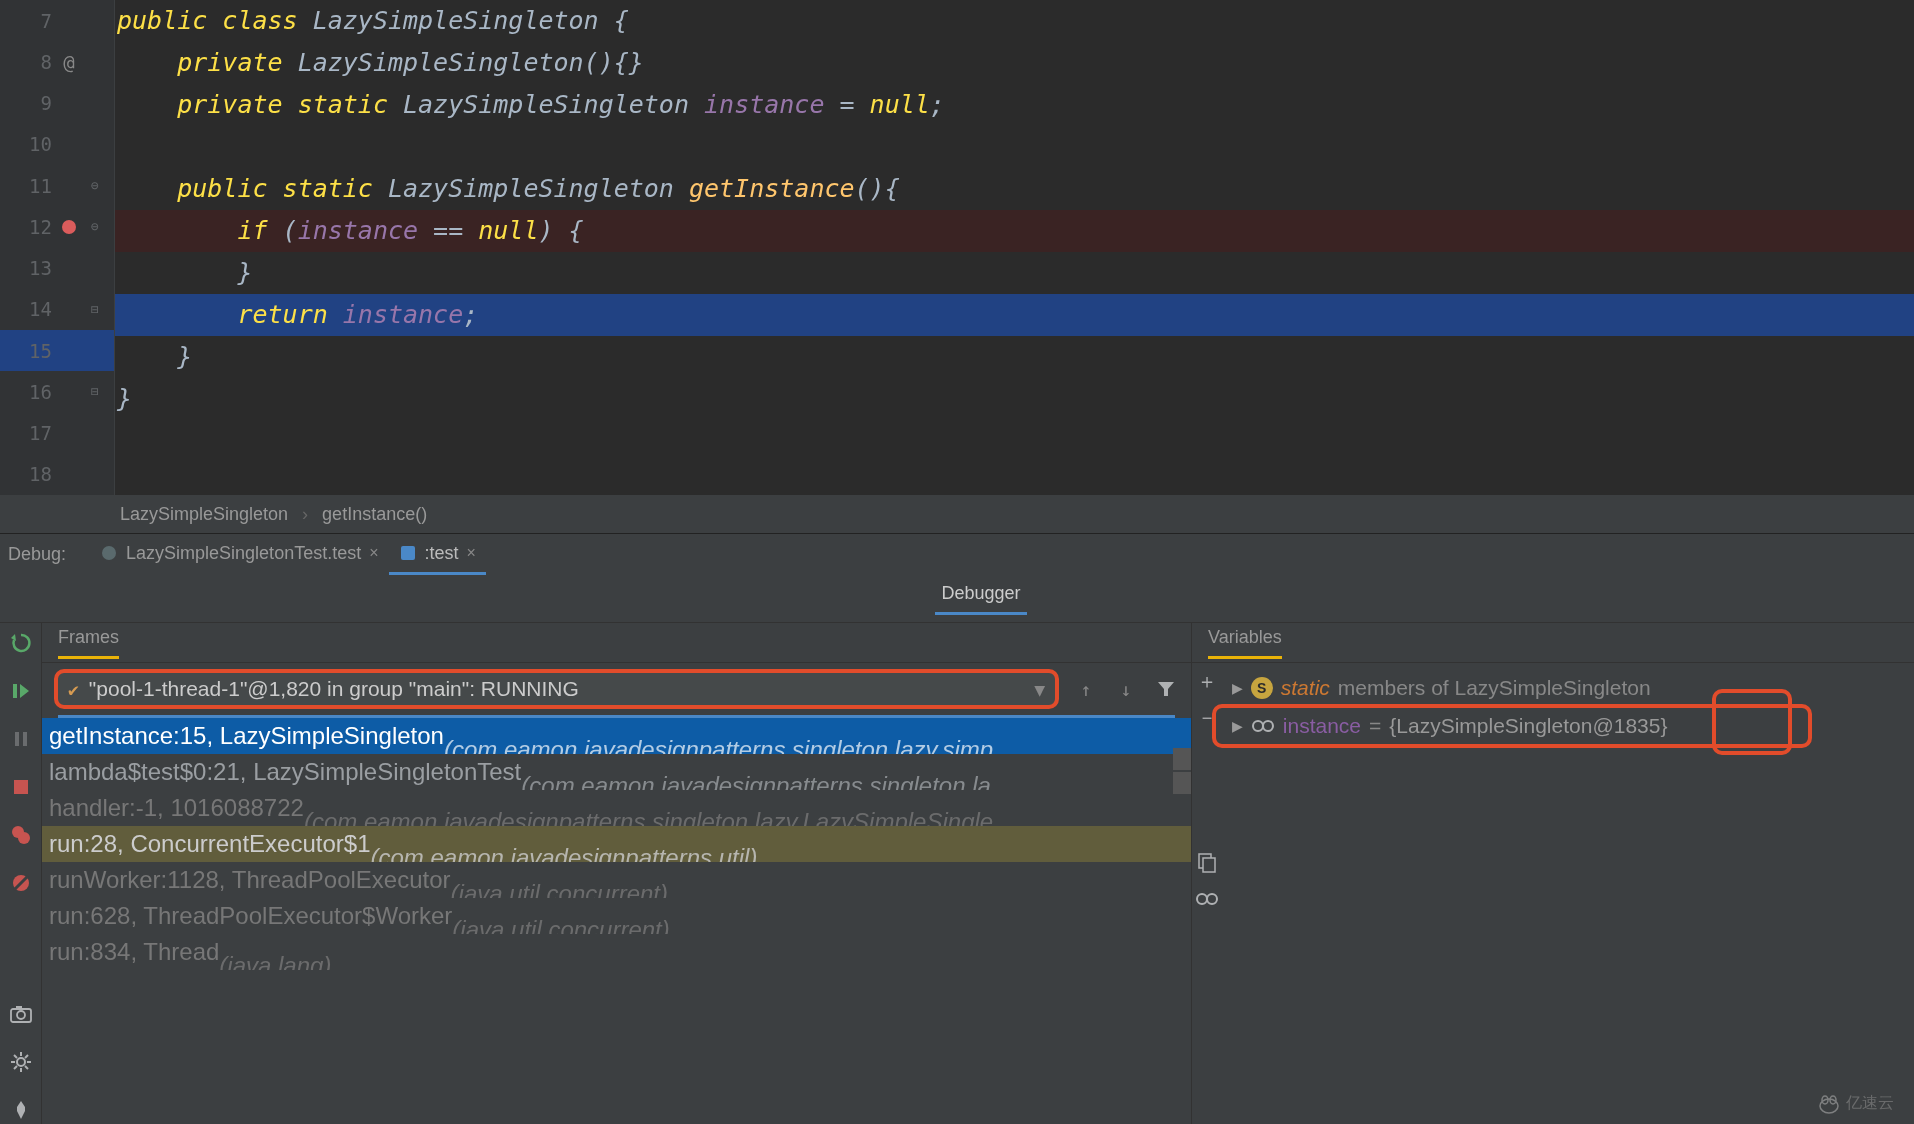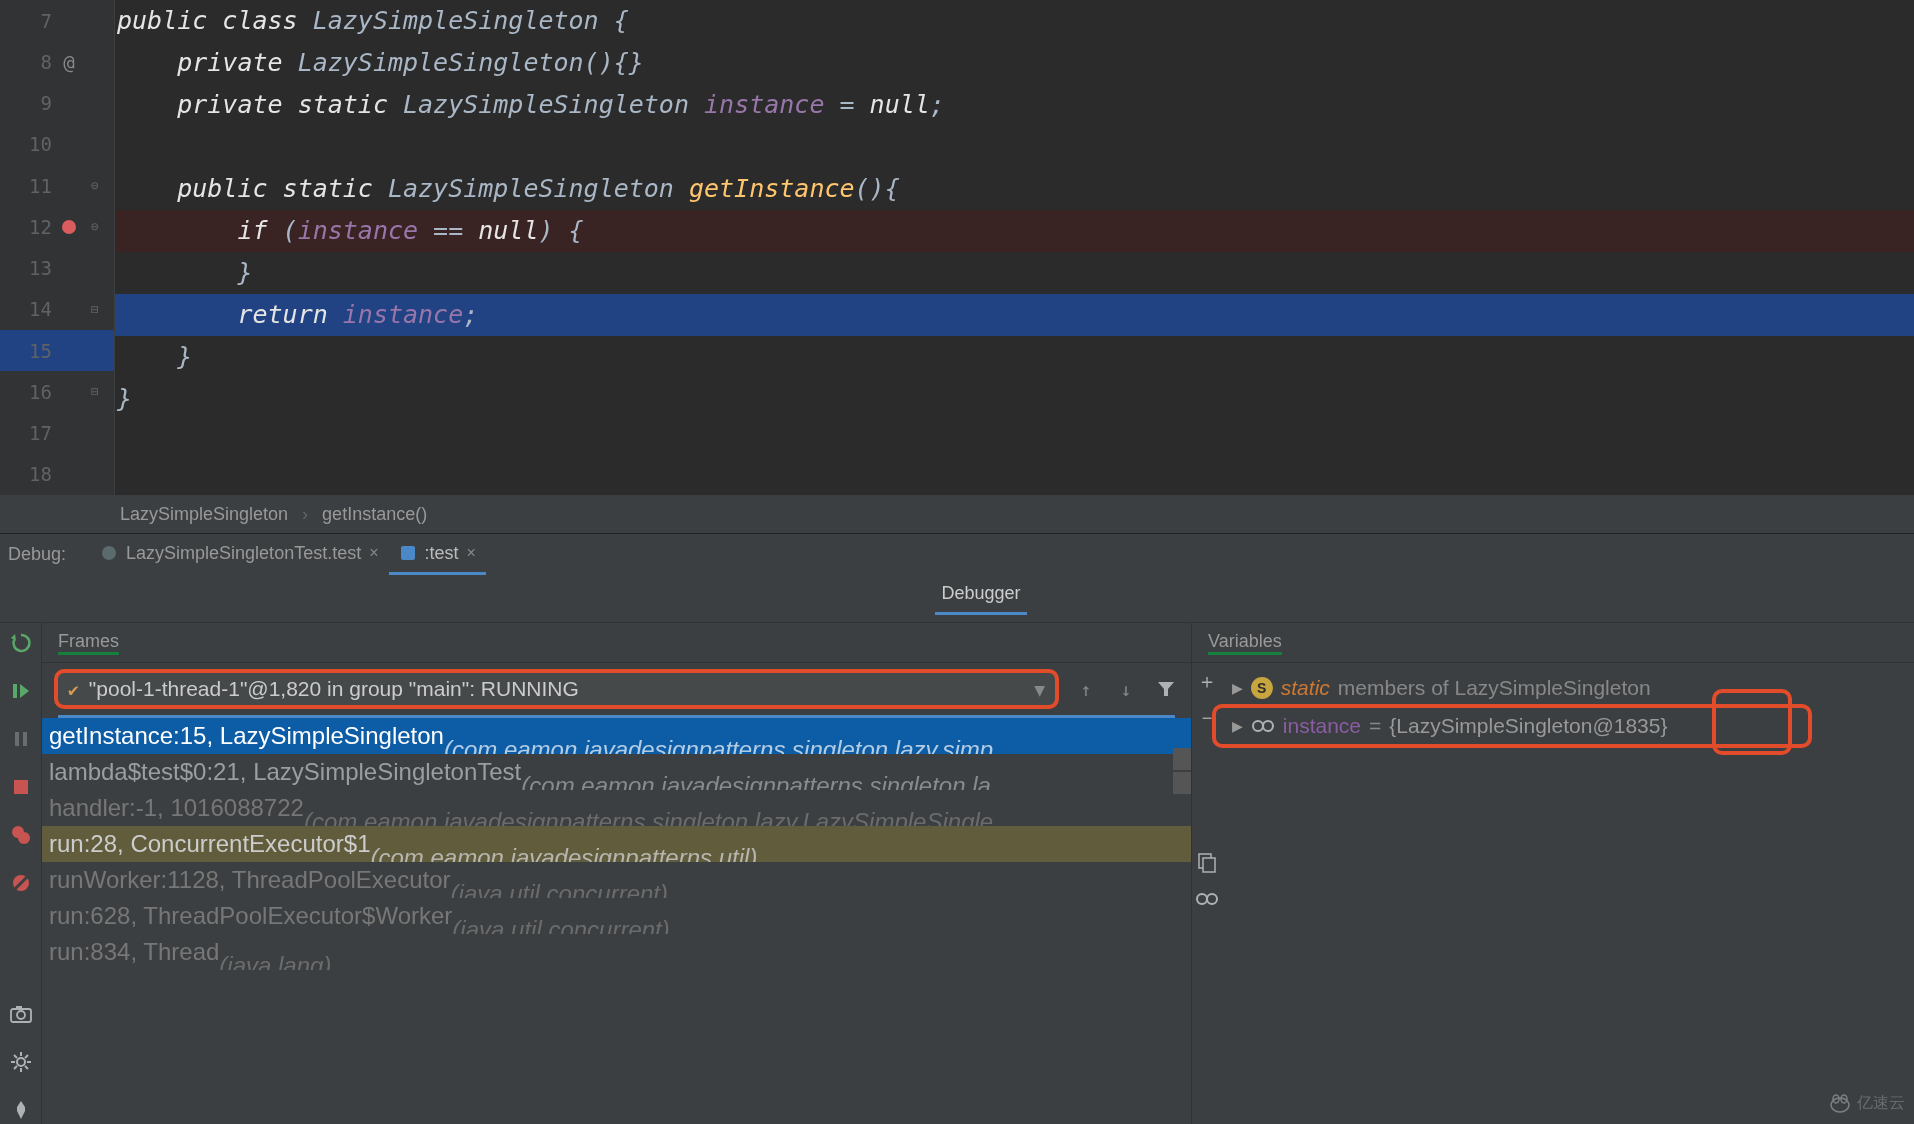--- a/index.html
+++ b/index.html
@@ -35,21 +35,21 @@
   gap: 8px;
 }
 .line-num { min-width: 28px; text-align: right; }
 .gutter-icon { width: 18px; height: 18px; display: inline-flex; align-items: center; justify-content: center; }
 .breakpoint-dot { width: 14px; height: 14px; background: #db5c5c; border-radius: 50%; }
 .fold-icon { color: #606366; font-size: 13px; }
 .code-area { flex: 1; font-family: "SF Mono","Menlo",monospace; font-size: 25px; line-height: 42px; font-style: italic; }
 .code-line { height: 42px; padding-left: 2px; white-space: pre; }
 .code-line.bp-line { background: #3a2323; }
 .code-line.current-line { background: #214283; }
-.kw { color: #e5e5e5; }
+.kw { color: #fde047; }
 .cls { color: #a9b7c6; }
 .mth { color: #ffc66d; }
 .fld { color: #9876aa; font-style: italic; }
 .pun { color: #a9b7c6; }
 .breadcrumbs { height: 38px; background: #3c3f41; display: flex; align-items: center; padding-left: 120px; font-size: 18px; color: #999; gap: 14px; font-family: -apple-system,sans-serif; }
 .bc-sep { color: #666; }
 .debug-header { height: 42px; background: #3c3f41; display: flex; align-items: center; padding-left: 8px; font-family: -apple-system,sans-serif; color: #999; border-top: 1px solid #222; }
 .debug-label { margin-right: 24px; }
 .tab { display: flex; align-items: center; gap: 8px; padding: 0 10px; height: 100%; border-bottom: 3px solid transparent; }
 .tab.active { color: #bbb; border-bottom-color: #4a88c7; }
@@ -59,21 +59,21 @@
 .dbg-tab { padding: 8px 6px; color: #999; border-bottom: 3px solid transparent; }
 .dbg-tab.active { color: #ccc; border-bottom-color: #4a88c7; }
 .dbg-tab .play-small { color: #888; margin-right: 4px; }
 .tb-sep { width: 1px; height: 24px; background: #555; }
 .tb-btn { width: 26px; height: 26px; display: inline-flex; align-items: center; justify-content: center; cursor: pointer; color: #afb1b3; }
 .debug-body { display: flex; height: calc(100% - 495px - 38px - 42px - 48px); background: #3c3f41; position: relative; }
 .left-strip { width: 42px; background: #3c3f41; display: flex; flex-direction: column; align-items: center; padding-top: 6px; gap: 20px; border-right: 1px solid #323232; }
 .strip-btn { width: 28px; height: 28px; display: flex; align-items: center; justify-content: center; cursor: pointer; }
 .frames-panel { width: 1150px; display: flex; flex-direction: column; border-right: 1px solid #323232; }
 .panel-header { height: 40px; display: flex; align-items: center; padding-left: 16px; font-family: -apple-system,sans-serif; color: #999; border-bottom: 1px solid #323232; }
-.panel-tab { border-bottom: 3px solid #15803d; }
+.panel-tab { padding-bottom: 8px; border-bottom: 3px solid #eab308; }
 .thread-row { display: flex; align-items: center; padding: 6px 12px; gap: 14px; }
 .thread-select { flex: 1; display: flex; align-items: center; gap: 10px; height: 40px; padding: 0 10px; border: 4px solid #e24c2b; border-radius: 10px; background: #45494a; }
 .check-icon { color: #d69b52; font-weight: bold; }
 .thread-text { flex: 1; color: #ccc; font-family: -apple-system,sans-serif; font-size: 21px; }
 .dropdown-icon { color: #888; }
 .nav-btn { width: 26px; height: 26px; display: flex; align-items: center; justify-content: center; cursor: pointer; color: #888; }
 .thread-underline { height: 3px; background: #4a88c7; margin: 0 16px; }
 .stack-list { flex: 1; overflow: hidden; position: relative; }
 .stack-row { height: 36px; display: flex; align-items: center; padding-left: 7px; font-family: -apple-system,sans-serif; font-size: 24px; color: #9a9ea2; white-space: nowrap; overflow: hidden; }
 .stack-row.lib { color: #777; }
@@ -89,21 +89,21 @@
 .vars-list { padding-left: 40px; padding-top: 6px; font-family: -apple-system,sans-serif; font-size: 21px; }
 .var-row { display: flex; align-items: center; gap: 8px; height: 38px; position: relative; }
 .var-expand { color: #999; font-size: 14px; }
 .var-badge { width: 22px; height: 22px; border-radius: 50%; display: inline-flex; align-items: center; justify-content: center; font-size: 14px; font-weight: bold; }
 .badge-s { background: #c7a53f; color: #2b2b2b; }
 .kw2 { color: #cc7832; font-style: italic; }
 .dim { color: #888; }
 .var-name { color: #8a5da3; }
 .var-val { color: #999; }
 .red-box { position: absolute; border: 4px solid #e24c2b; border-radius: 10px; pointer-events: none; }
-.watermark { position: absolute; right: 9px; bottom: 10px; color: #888; font-family: -apple-system,sans-serif; font-size: 16px; display: flex; gap: 6px; opacity: 0.6; }
+.watermark { position: absolute; right: 20px; bottom: 10px; color: #888; font-family: -apple-system,sans-serif; font-size: 16px; display: flex; align-items: center; gap: 6px; opacity: 0.6; }
 svg { display: block; }
 </style>
 </head>
 <body>
 
 <div class="editor-area">
   <div class="gutter">
     <div class="gutter-row">
         <span class="line-num">7</span>
         <span class="gutter-icon"></span>

